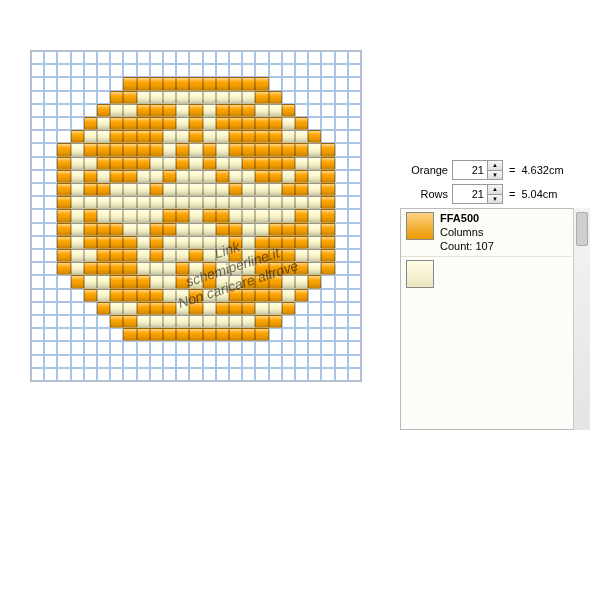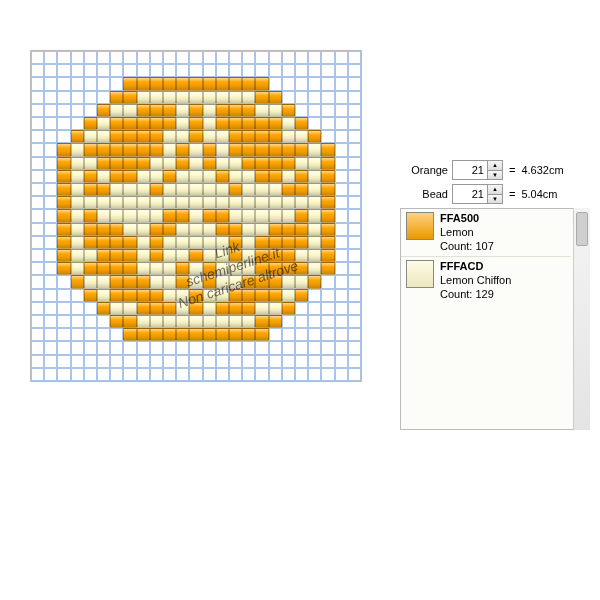--- a/index.html
+++ b/index.html
@@ -1143,48 +1143,43 @@
       <input value="21" style="">
       <span class="arrows">
         <div>▲</div>
         <div>▼</div>
       </span>
     </span>
     <span class="dim-eq">=</span>
     <span class="dim-val">4.632cm</span>
   </div>
   <div class="dim-row">
-    <label>Bead</label>
+    <label>Rows</label>
     <span class="spinner">
       <input value="21" style="">
       <span class="arrows">
         <div>▲</div>
         <div>▼</div>
       </span>
     </span>
     <span class="dim-eq">=</span>
     <span class="dim-val">5.04cm</span>
   </div>
 
   <div style="position:relative;">
     <div class="bead-list" id="bead-list" style="min-height: 220px; padding-right: 18px;">
         <div class="bead-item">
           <div class="swatch" style="background-color: rgb(255, 165, 0); background-image: linear-gradient(rgba(255, 255, 255, 0.5), rgba(0, 0, 0, 0.08));"></div>
           <div class="bead-info">
             <div class="bead-code">FFA500</div>
-            <div>Lemon</div>
+            <div>Columns</div>
             <div>Count: 107</div>
           </div>
         </div>
         <div class="bead-item">
           <div class="swatch" style="background-color: rgb(255, 250, 205); background-image: linear-gradient(rgba(255, 255, 255, 0.5), rgba(0, 0, 0, 0.08));"></div>
-          <div class="bead-info">
-            <div class="bead-code">FFFACD</div>
-            <div>Lemon Chiffon</div>
-            <div>Count: 129</div>
-          </div>
         </div>
       </div>
     <div class="scroll-hint">
         <div class="nub"></div>
       </div>
   </div>
 </div>
 
 </body></html>

